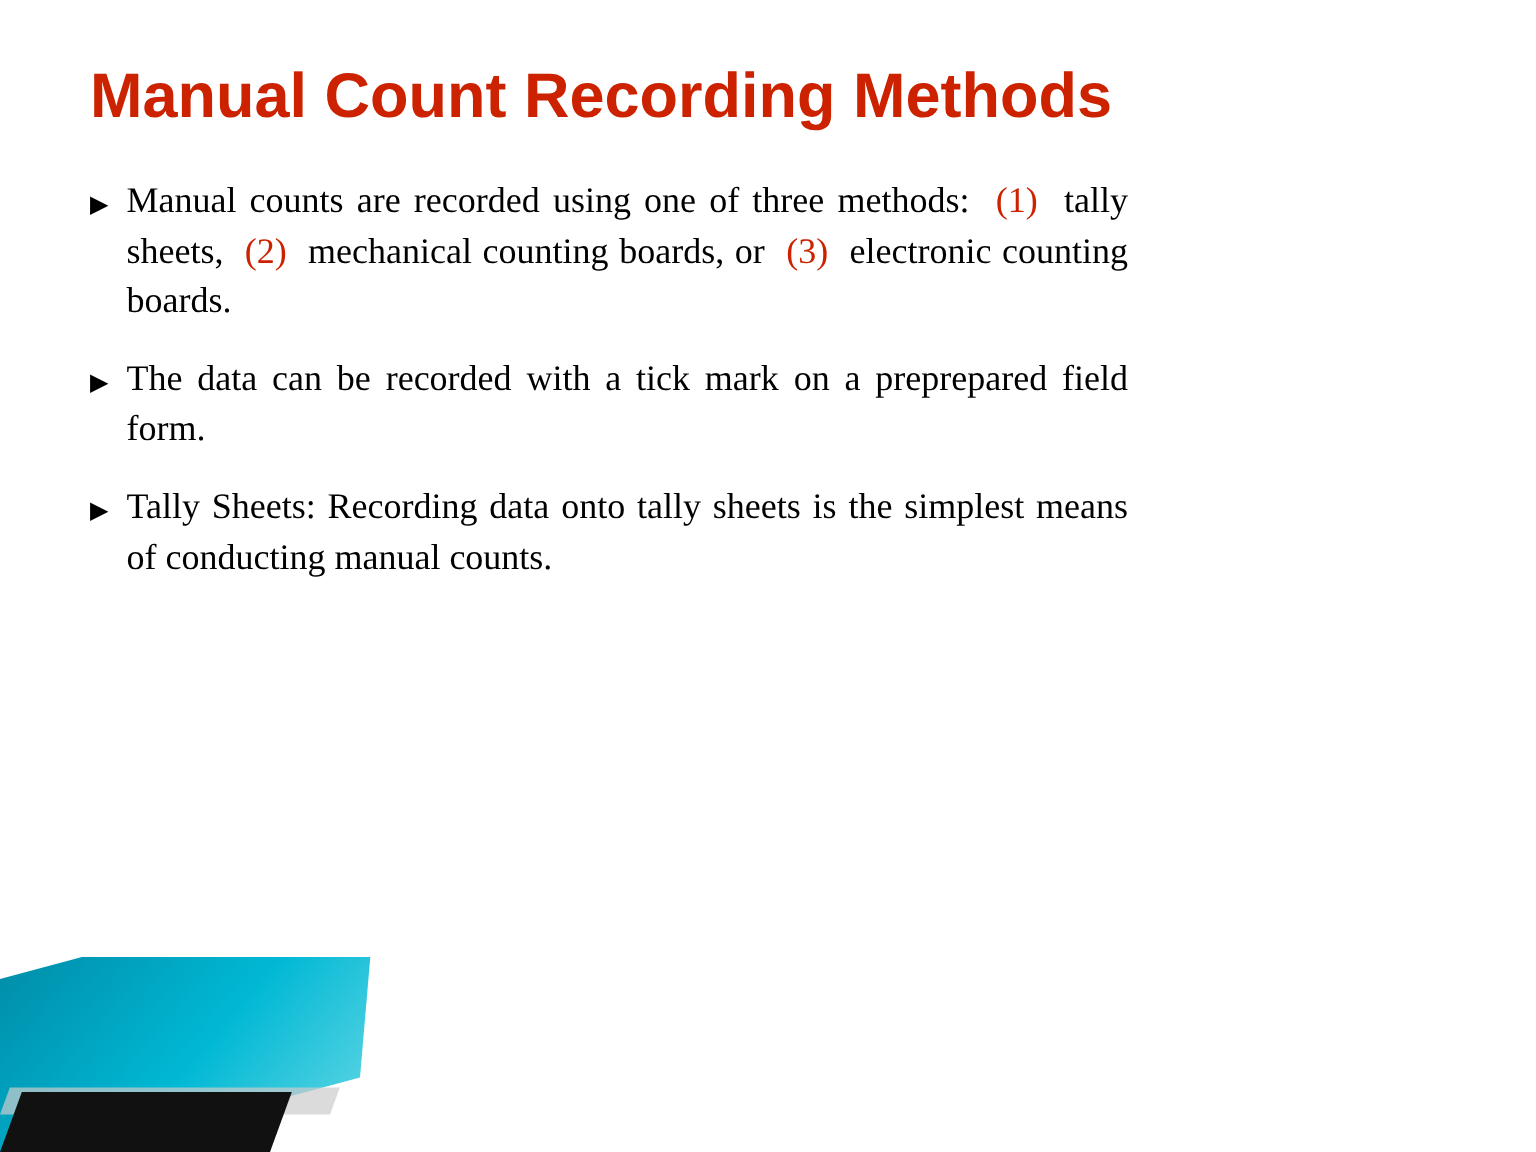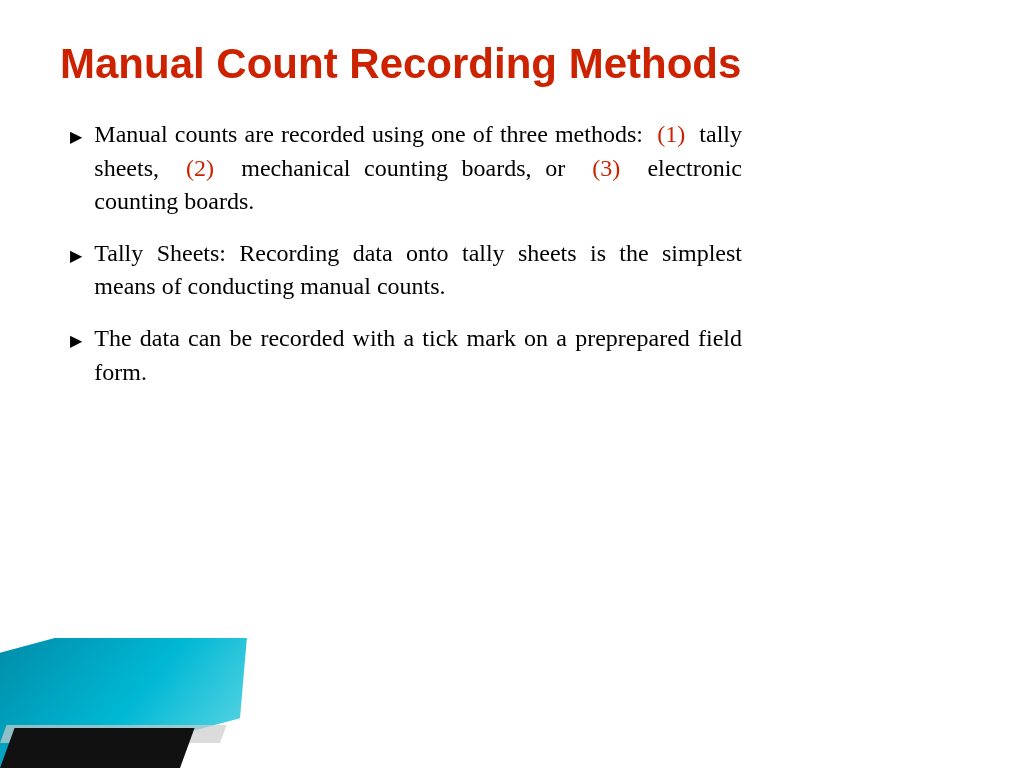--- a/index.html
+++ b/index.html
@@ -30,21 +30,21 @@
       font-weight: bold;
       color: #cc2200;
       margin-bottom: 30px;
       font-family: Arial, Helvetica, sans-serif;
       text-align: left;
     }
 
     .content {
       list-style: none;
       padding: 0;
-      margin: 10px;
+      margin: 0;
     }
 
     .content li {
       display: flex;
       align-items: flex-start;
       margin-bottom: 18px;
       font-size: 24px;
       color: #000000;
       text-align: justify;
       line-height: 1.4;
@@ -136,28 +136,28 @@
         <span class="red">(2)</span>
         &nbsp;mechanical counting boards, or&nbsp;
         <span class="red">(3)</span>
         &nbsp;electronic counting boards.
       </span>
     </li>
 
     <li>
       <span class="bullet"></span>
       <span class="item-text">
-        Tally Sheets: Recording data onto tally sheets is the simplest means of conducting manual counts.
+        The data can be recorded with a tick mark on a preprepared field form.
       </span>
     </li>
 
     <li>
       <span class="bullet"></span>
       <span class="item-text">
-        The data can be recorded with a tick mark on a preprepared field form.
+        Tally Sheets: Recording data onto tally sheets is the simplest means of conducting manual counts.
       </span>
     </li>
 
 
   </ul>
 
   <div class="bottom-decoration">
     <div class="deco-teal"></div>
     <div class="deco-gray"></div>
     <div class="deco-black"></div>

